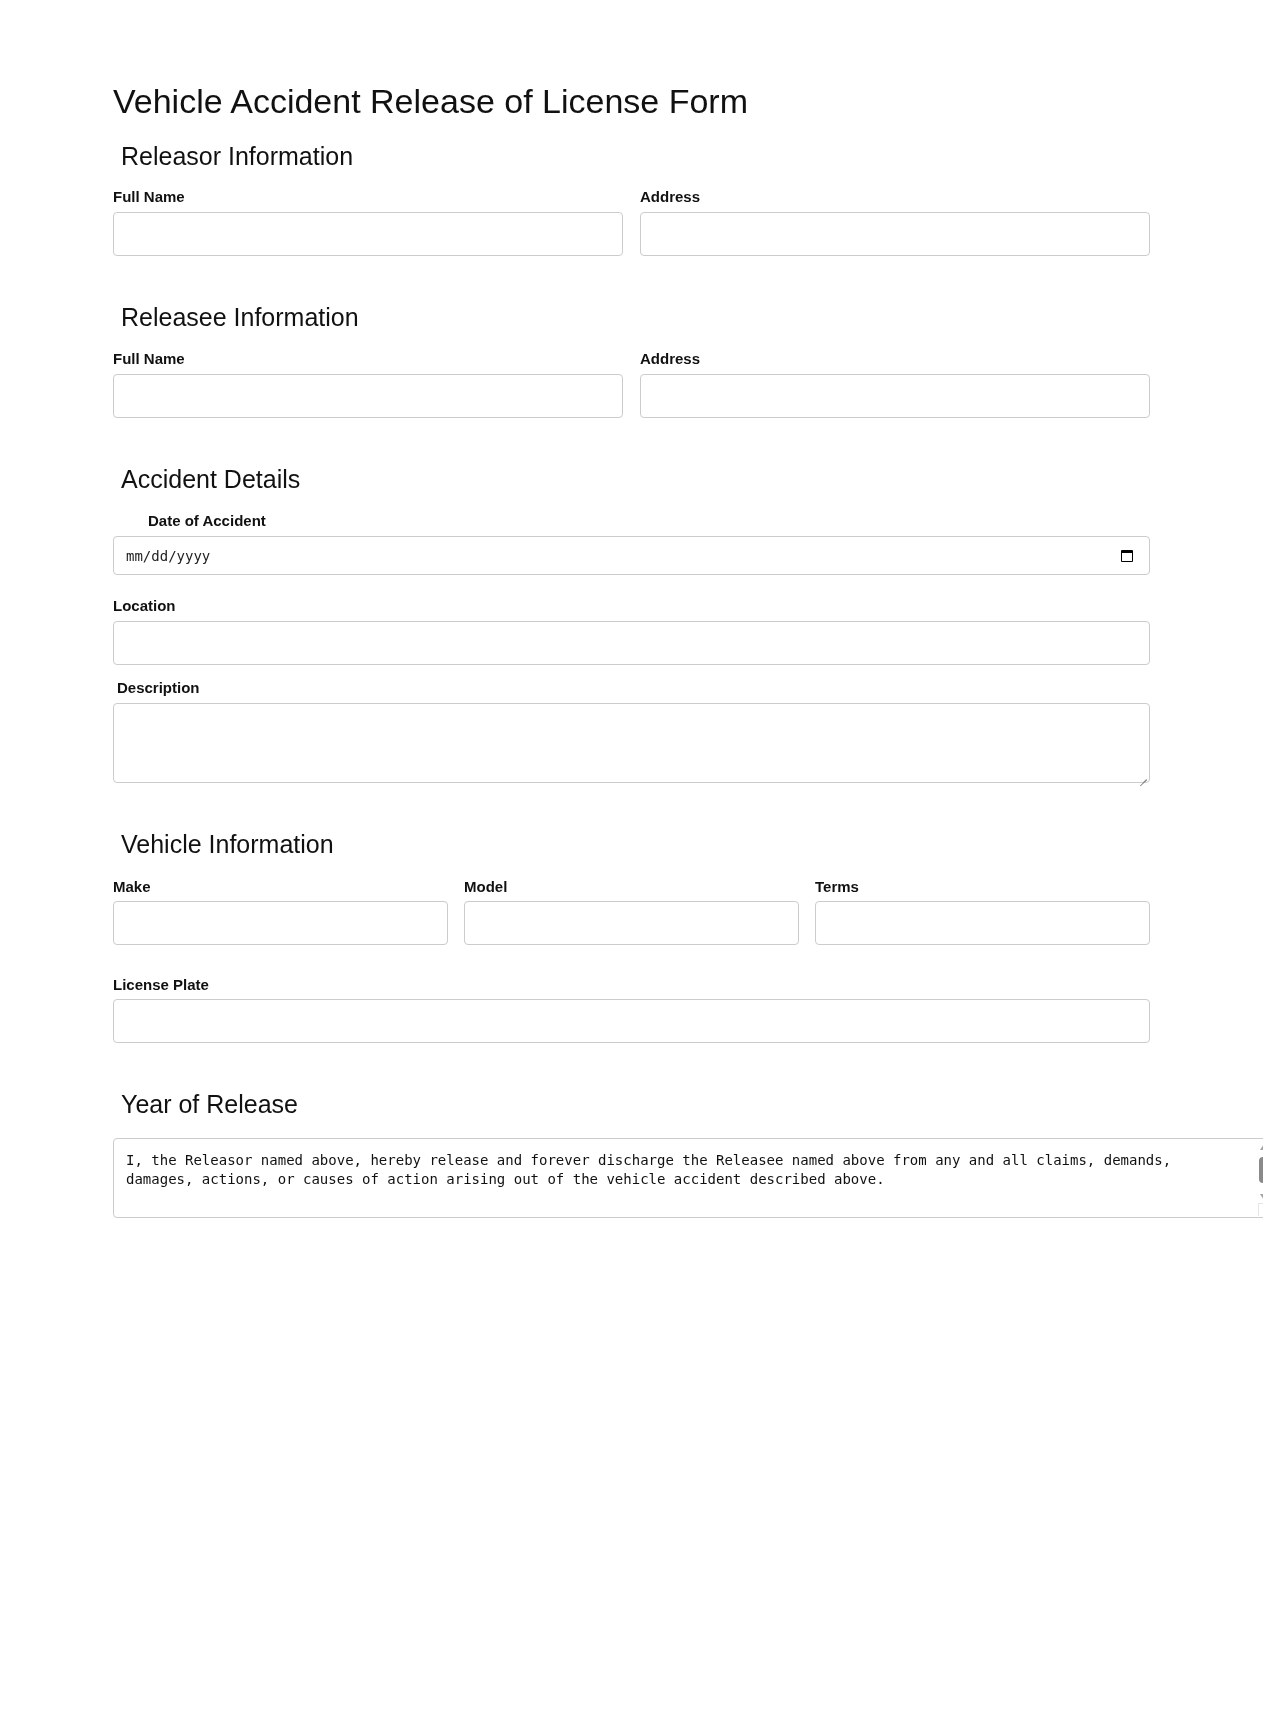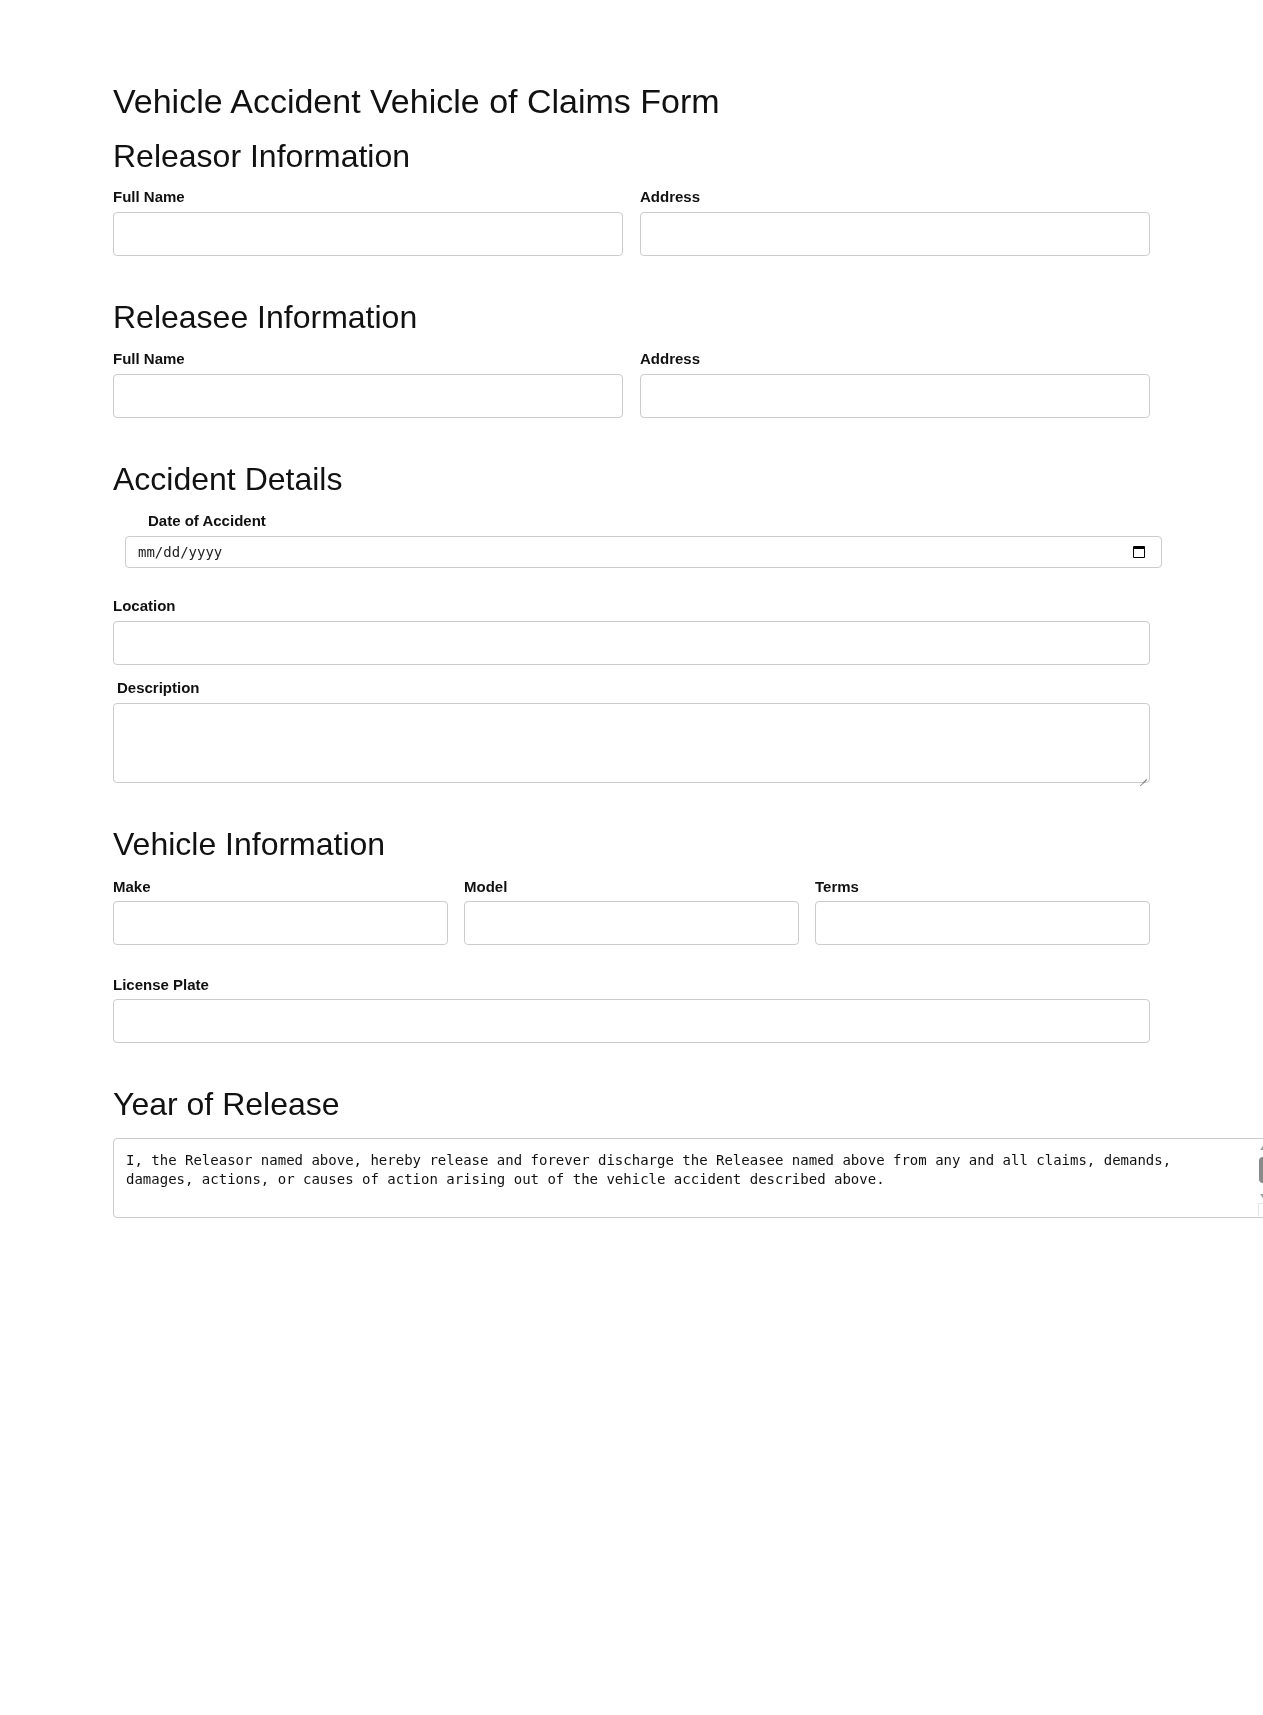--- a/index.html
+++ b/index.html
@@ -1,19 +1,19 @@
 <!DOCTYPE html>
 <html><head>
 <meta charset="utf-8">
 <style>
   html, body { margin: 0; padding: 0; background: #ffffff; }
   body { width: 1263px; height: 1715px; font-family: "Liberation Sans", sans-serif; color: #111; }
   .container { position: absolute; left: 113px; top: 0; width: 1037px; }
   h1 { position: absolute; left: 0; top: 81px; margin: 0; font-size: 34px; font-weight: normal; line-height: 40px; white-space: nowrap; }
-  h2 { position: absolute; left: 0; margin: 0; font-size: 32px; font-weight: normal; line-height: 30px; white-space: nowrap; }
+  h2 { position: absolute; left: 8px; margin: 0; font-size: 25px; font-weight: normal; line-height: 30px; white-space: nowrap; }
   label { position: absolute; font-size: 15px; font-weight: bold; line-height: 20px; white-space: nowrap; }
   .field { position: absolute; box-sizing: border-box; border: 1px solid #cccccc; border-radius: 4px; background: #fff; font-family: "Liberation Sans", sans-serif; font-size: 16px; padding: 0 12px; margin: 0; outline: none; }
   .date { display: flex; align-items: center; justify-content: space-between; font-family: "DejaVu Sans Mono", monospace; font-size: 14px; color: #222; }
   .cal { width: 12px; height: 12px; border: 1.6px solid #000; border-top-width: 3.5px; border-radius: 1px; box-sizing: border-box; margin-right: 4px; position: relative; }
   .terms { font-family: "DejaVu Sans Mono", monospace; font-size: 14px; line-height: 19px; color: #111; padding: 12px 12px; white-space: pre-wrap; overflow: hidden; }
   .terms-text { position: absolute; left: 12px; top: 12px; right: 26px; }
   .sb { position: absolute; right: 2px; top: 2px; width: 13px; bottom: 16px; }
   .sb-up { position: absolute; left: 3px; top: 3px; width: 0; height: 0; border-left: 4px solid transparent; border-right: 4px solid transparent; border-bottom: 6px solid #a3a3a3; }
   .sb-thumb { position: absolute; left: 2px; top: 16px; width: 8px; height: 26px; border-radius: 4px; background: #8a8a8a; }
   .sb-down { position: absolute; left: 3px; bottom: 1px; width: 0; height: 0; border-left: 4px solid transparent; border-right: 4px solid transparent; border-top: 6px solid #a3a3a3; }
@@ -21,37 +21,37 @@
   .grip::before { content: ""; position: absolute; right: 2px; bottom: 2px; width: 8px; height: 1px; background: #777; transform: rotate(-45deg); transform-origin: right bottom; }
   .grip::after { content: ""; position: absolute; right: 2px; bottom: 2px; width: 4px; height: 1px; background: #777; transform: rotate(-45deg); transform-origin: right bottom; }
   .grip-small { position: absolute; right: 2px; bottom: 2px; width: 8px; height: 8px; }
   .grip-small::before { content: ""; position: absolute; right: 0; bottom: 0; width: 9px; height: 1px; background: #888; transform: rotate(-45deg); transform-origin: right bottom; }
   .grip-small::after { content: ""; position: absolute; right: 0; bottom: 0; width: 5px; height: 1px; background: #888; transform: rotate(-45deg); transform-origin: right bottom; }
 </style>
 </head>
 <body>
 
 <div class="container">
-  <h1>Vehicle Accident Vehicle of Claims Form</h1>
+  <h1>Vehicle Accident Release of License Form</h1>
 
   <h2 style="top:141px;">Releasor Information</h2>
   <label style="left:0; top:187px;">Full Name</label>
   <input class="field" type="text" style="left: 0px; top: 212px; width: 510px; height: 44px;" value="">
   <label style="left:527px; top:187px;">Address</label>
   <input class="field" type="text" style="left: 527px; top: 212px; width: 510px; height: 44px;" value="">
 
   <h2 style="top:302px;">Releasee Information</h2>
   <label style="left:0; top:349px;">Full Name</label>
   <input class="field" type="text" style="left: 0px; top: 374px; width: 510px; height: 44px;" value="">
   <label style="left:527px; top:349px;">Address</label>
   <input class="field" type="text" style="left: 527px; top: 374px; width: 510px; height: 44px;" value="">
 
   <h2 style="top:464px;">Accident Details</h2>
   <label style="left:4px; top:511px;margin-left:31px;">Date of Accident</label>
-  <div class="field date" style="left:12px; top:536px; width:1037px; height:32px;">
+  <div class="field date" style="left:0; top:536px; width:1037px; height:39px;">
     <span>mm/dd/yyyy</span>
     <span class="cal"></span>
   </div>
   <label style="left:0; top:596px;">Location</label>
   <input class="field" type="text" style="left: 0px; top: 621px; width: 1037px; height: 44px;" value="">
   <label style="left:4px; top:678px;">Description</label>
   <div class="field" style="left:0; top:703px; width:1037px; height:80px;">
     <span></span>
     <span class="grip-small"></span>
   </div>

